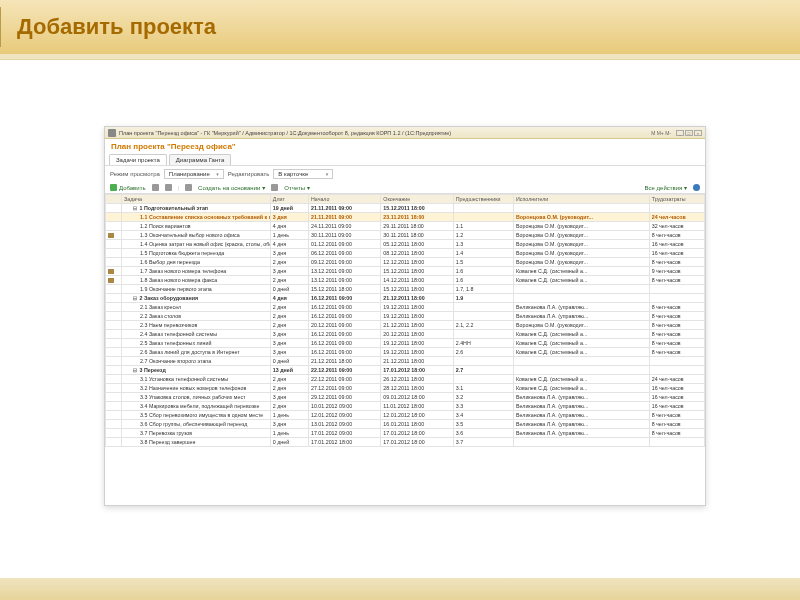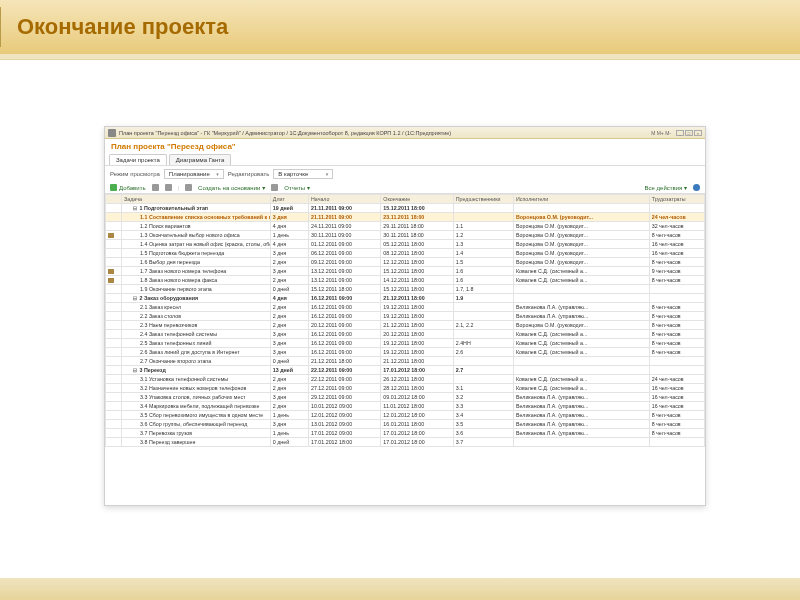--- a/index.html
+++ b/index.html
@@ -55,21 +55,21 @@
   .marker{display:inline-block;width:6px;height:5px;background:#aa8844;margin-right:2px;vertical-align:middle;}
   .expander{display:inline-block;width:6px;text-align:center;color:#888;}
 
   .footband{position:absolute;left:0;bottom:0;width:800px;height:22px;background:linear-gradient(#f0e4c0,#e6d49a);}
 </style>
 </head>
 <body>
 
 <div class="header-band">
   <div class="vsep"></div>
-  <div class="slide-title">Окончание проекта</div>
+  <div class="slide-title">Добавить проекта</div>
 </div>
 <div class="underband"></div>
 
 <div class="screenshot-wrap">
   <div class="app-titlebar">
     <span class="ticon"></span>
     <span class="ttl">План проекта "Переезд офиса" - ГК "Меркурий" / Администратор / 1С:Документооборот 8, редакция КОРП 1.2 / (1С:Предприятие)</span>
     <span class="spacer"></span>
     <span class="mm">M M+ M-</span>
     <span class="winbtns"><span>_</span><span>□</span><span>×</span></span>

